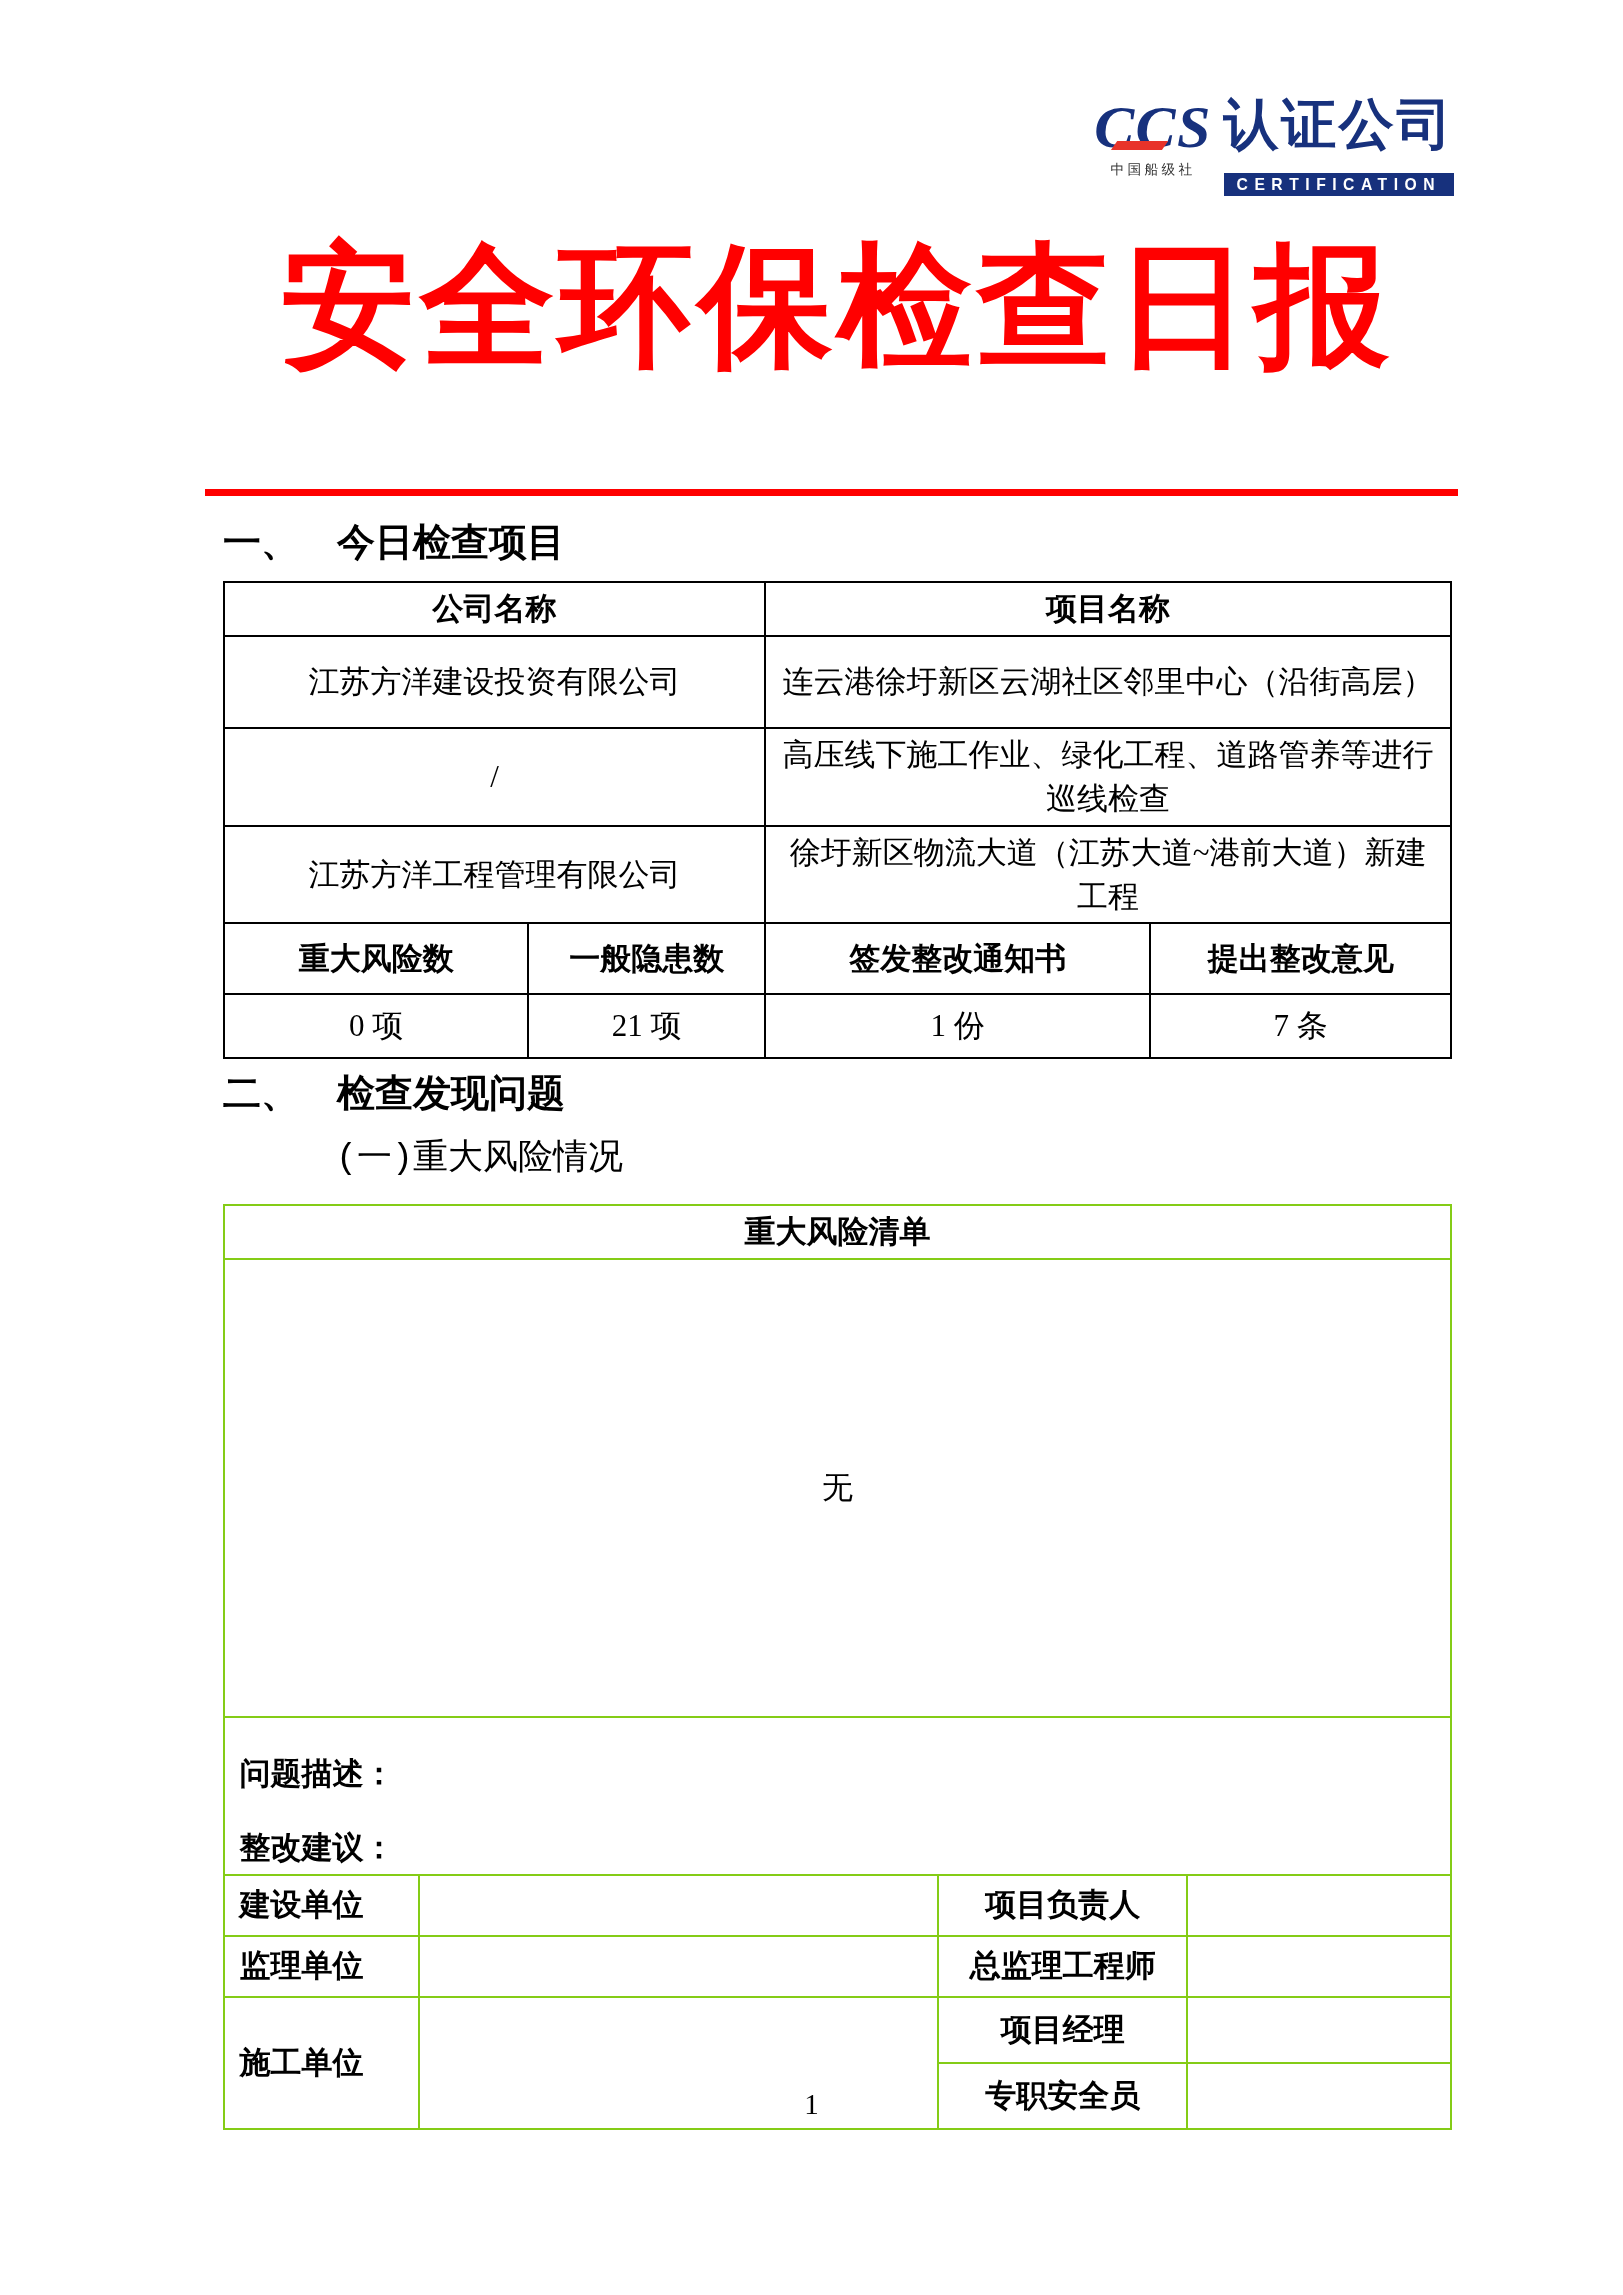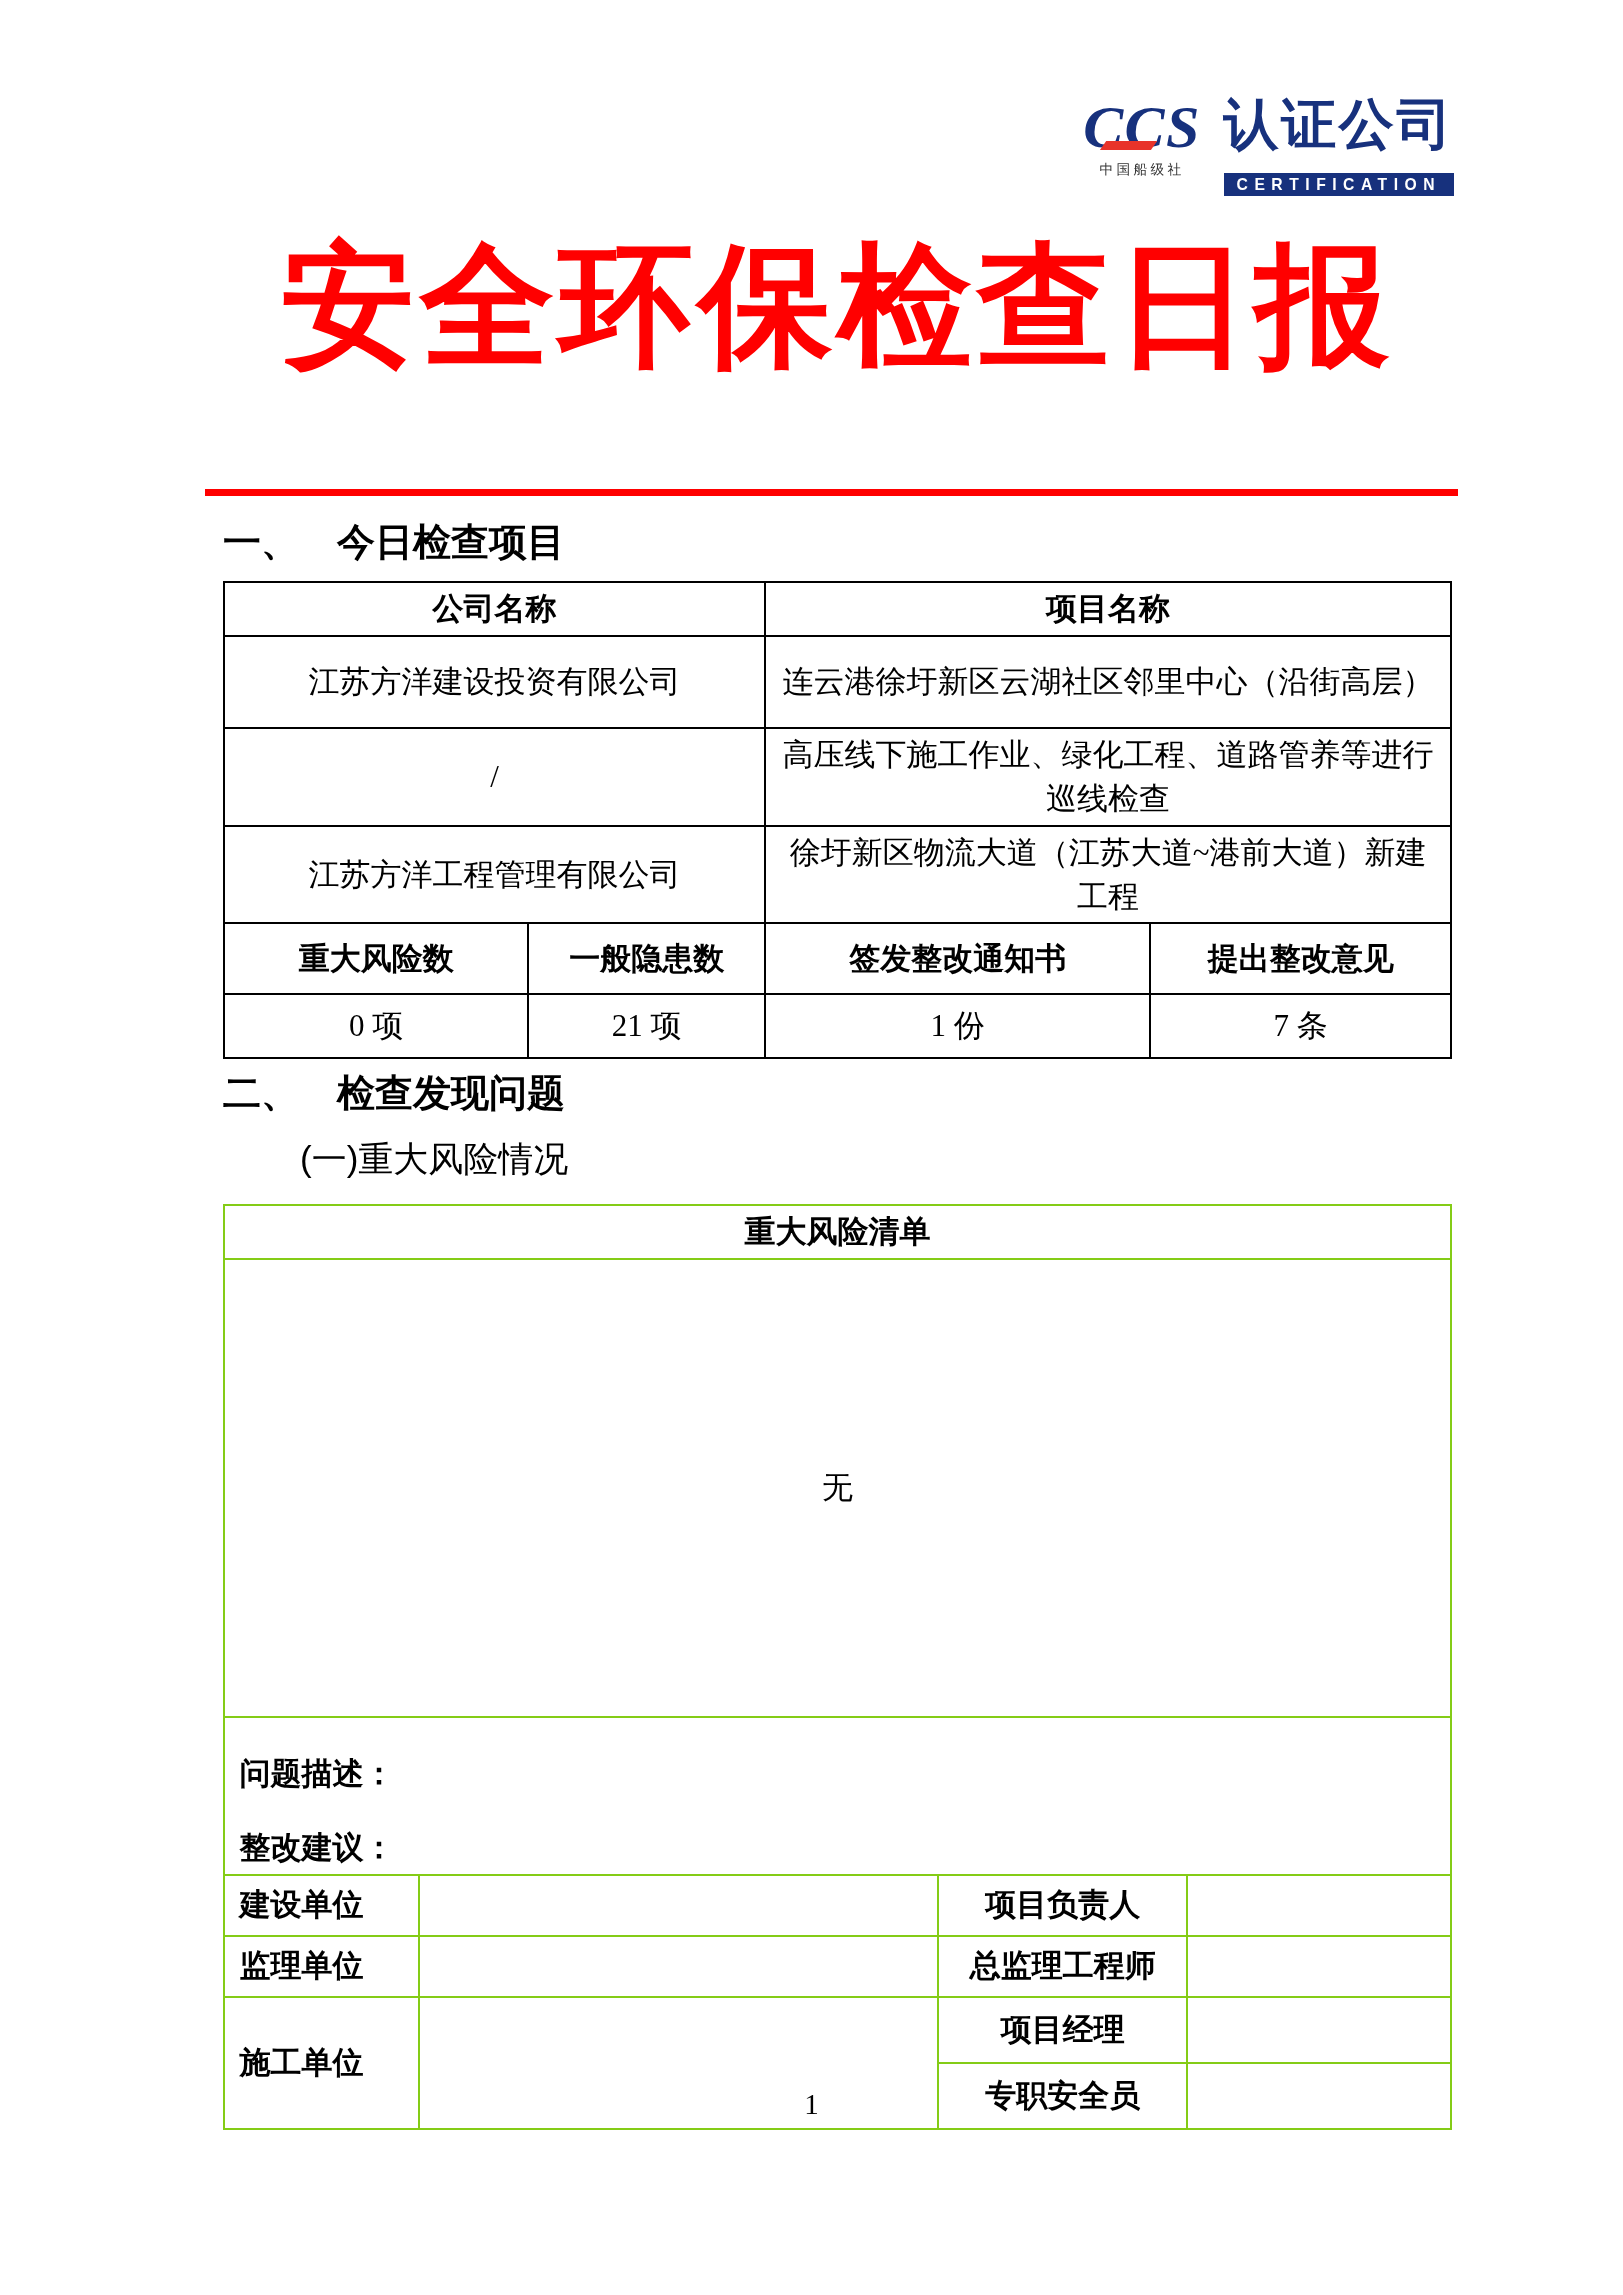--- a/index.html
+++ b/index.html
@@ -13,21 +13,21 @@
   .page {
     position: relative;
     width: 1623px; height: 2295px;
     background: #ffffff;
     overflow: hidden;
   }
 
   
   .logo {
     position: absolute; top: 97px; right: 169px;
-    display: flex; align-items: flex-start; gap: 23px;
+    display: flex; align-items: flex-start; gap: 12px;
   }
   .logo-col { display: flex; flex-direction: column; align-items: center; }
   .ccs {
     font-family: "Liberation Serif", serif;
     font-weight: bold; font-style: italic;
     font-size: 60px; line-height: 1;
     color: #17317d; letter-spacing: 1.3px;
     position: relative;
   }
   .ccs-accent {
@@ -84,22 +84,22 @@
   .sec-heading {
     position: absolute; left: 223px;
     font-family: "Liberation Sans", sans-serif;
     font-weight: bold;
     font-size: 38px; line-height: 1.1;
     color: #000;
   }
   .sec1 { top: 522px; }
   .sec2 { top: 1073px; }
   .sub-heading {
-    position: absolute; left: 300px; top: 1140px;
-    font-family: Liberation Sans, sans-serif;
+    position: absolute; left: 336px; top: 1140px;
+    font-family: Liberation Mono, monospace;
     font-size: 35px; line-height: 1.1;
     color: #000;
   }
 
   
   table { border-collapse: collapse; table-layout: fixed; }
   .t1 {
     position: absolute; top: 581px; left: 223px; width: 1229px;
     font-size: 31px;
   }

